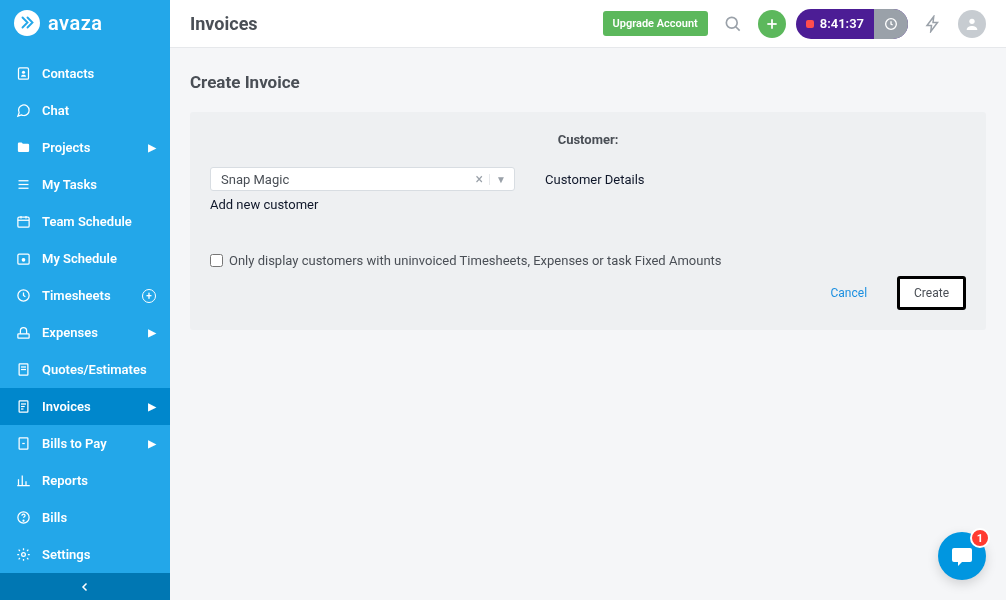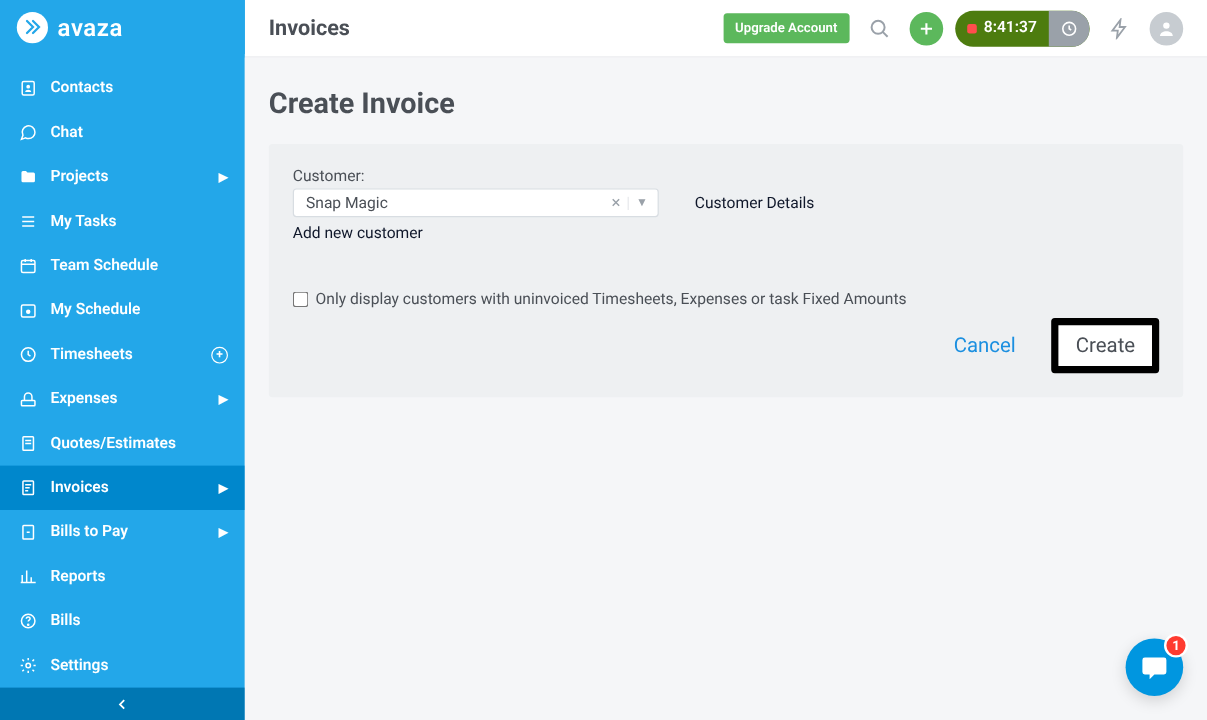--- a/index.html
+++ b/index.html
@@ -1,60 +1,60 @@
 <!DOCTYPE html>
 <html><head>
 <meta charset="utf-8">
 <style>
   * { box-sizing: border-box; margin: 0; padding: 0; font-family: -apple-system, BlinkMacSystemFont, "Segoe UI", Roboto, "Helvetica Neue", Arial, sans-serif; }
   body { width: 1006px; height: 600px; overflow: hidden; display: flex; background: #f5f6f8; }
   
   
-  .sidebar { width: 204px; background: #23a7e9; color: #fff; display: flex; flex-direction: column; position: relative; }
+  .sidebar { width: 170px; background: #23a7e9; color: #fff; display: flex; flex-direction: column; position: relative; }
   .logo-area { height: 48px; display: flex; align-items: center; padding-left: 14px; background: #23a7e9; }
   .logo-circle { width: 26px; height: 26px; background: #fff; border-radius: 50%; display: flex; align-items: center; justify-content: center; margin-right: 8px; }
   .logo-circle svg { width: 15px; height: 15px; }
   .logo-text { font-size: 20px; font-weight: 600; letter-spacing: 0.5px; }
   .nav { flex: 1; padding-top: 10px; }
   .nav-item { display: flex; align-items: center; height: 37px; padding: 0 14px; font-size: 13px; font-weight: 600; cursor: pointer; position: relative; }
   .nav-item.active { background: #0087cc; }
   .nav-item .nav-icon { width: 18px; margin-right: 10px; display: flex; align-items: center; justify-content: center; }
   .nav-item .nav-caret { margin-left: auto; font-size: 10px; }
   .nav-item .nav-plus { margin-left: auto; width: 14px; height: 14px; border: 1.5px solid #fff; border-radius: 50%; display:flex;align-items:center;justify-content:center;font-size:10px;line-height:1;}
   .sidebar-collapse { height: 28px; background: #0077b3; display: flex; align-items: center; justify-content: center; cursor: pointer; }
   
   
   .main { flex: 1; display: flex; flex-direction: column; background: #fff; }
   .topbar { height: 48px; display: flex; align-items: center; padding: 0 20px; border-bottom: 1px solid #e6e8eb; background:#fff;}
   .topbar h1 { font-size: 18px; font-weight: 700; color: #4a4f56; }
   .topbar-right { margin-left: auto; display: flex; align-items: center; gap: 10px; }
   .upgrade-btn { background: #5cb85c; color: #fff; font-size: 11px; font-weight: 600; padding: 6px 10px; border-radius: 3px; border: none; cursor: pointer; }
   .icon-btn { width: 30px; height: 30px; display:flex;align-items:center;justify-content:center; cursor:pointer; color:#9aa1a9; }
   .plus-btn { width: 28px; height: 28px; background: #5cb85c; border-radius: 50%; display:flex;align-items:center;justify-content:center;color:#fff;font-size:18px;cursor:pointer;}
-  .timer-pill { display:flex; align-items:center; background:#4d7c0f; border-radius: 18px; height: 30px; overflow:hidden; }
+  .timer-pill { display:flex; align-items:center; background:#4c1d95; border-radius: 18px; height: 30px; overflow:hidden; }
   .timer-pill .rec { width:8px;height:8px;background:#ff4d4d;border-radius:2px;margin-left:10px;margin-right:6px;}
   .timer-pill .time { color:#fff; font-size:13px; font-weight:600; padding-right:10px;}
   .timer-pill .clock { background:#9aa1a9; width:34px; height:100%; display:flex;align-items:center;justify-content:center;color:#fff;}
   .avatar { width:28px;height:28px;border-radius:50%;background:#c7ccd1;display:flex;align-items:center;justify-content:center;color:#fff;}
   
   .content { flex:1; background:#f5f6f8; padding: 0 20px 20px; overflow:auto; position:relative; }
-  .page-title { font-size: 24px; font-weight: 700; color:#4a4f56; padding: 24px 0 20px; }
+  .page-title { font-size: 17px; font-weight: 700; color:#4a4f56; padding: 24px 0 20px; }
   .panel { background:#eef0f2; border-radius:3px; padding: 20px; position:relative;}
-  .field-label { font-size:13px; font-weight:400; color:#4a4f56; margin-bottom:2px; display:block;}
+  .field-label { font-size:13px; font-weight:700; color:#4a4f56; margin-bottom:20px; display:block;text-align:center;}
   .select-row { display:flex; align-items:center; gap: 30px; }
   .select-box { width: 305px; height: 24px; background:#fff; border:1px solid #d8dde2; border-radius:3px; display:flex; align-items:center; padding: 0 8px 0 10px; font-size:13px; color:#4a4f56; cursor:pointer;}
   .select-box .clear { margin-left:auto; color:#9aa1a9; padding: 0 6px; cursor:pointer; font-size:14px;}
   .select-box .caret { color:#9aa1a9; font-size:10px; padding-left:6px; border-left:1px solid #e6e8eb;}
   .link { color:#0f172a; font-size:13px; cursor:pointer; }
   .add-customer { margin-top:6px; display:inline-block;}
   .checkbox-row { margin-top: 40px; display:flex; align-items:center; gap:6px; font-size:13px; color:#4a4f56;}
   .checkbox-row input { width:13px;height:13px; }
   .actions { display:flex; justify-content:flex-end; gap:16px; align-items:center; margin-top: 8px; }
-  .btn { padding: 7px 14px; font-size:17px; border-radius:3px; cursor:pointer; }
-  .btn-default { background:#fff; border:6px solid #000000; color:#4a4f56; }
+  .btn { padding: 7px 14px; font-size:12px; border-radius:3px; cursor:pointer; }
+  .btn-default { background:#fff; border:3px solid #000000; color:#4a4f56; }
   .btn-link { background:none; border:none; color:#1b8fe0; }
   
   
   .chat-widget { position:absolute; right:20px; bottom:20px; width:48px; height:48px; background:#0096e0; border-radius:50%; display:flex;align-items:center;justify-content:center; cursor:pointer; box-shadow:0 4px 12px rgba(0,0,0,0.15);}
   .chat-widget svg { width:24px;height:24px; }
   .chat-badge { position:absolute; top:-4px; right:-4px; width:20px;height:20px;background:#ff3b30;border-radius:50%;color:#fff;font-size:11px;font-weight:700;display:flex;align-items:center;justify-content:center;border:2px solid #fff;}
 </style>
 </head>
 <body>
 

